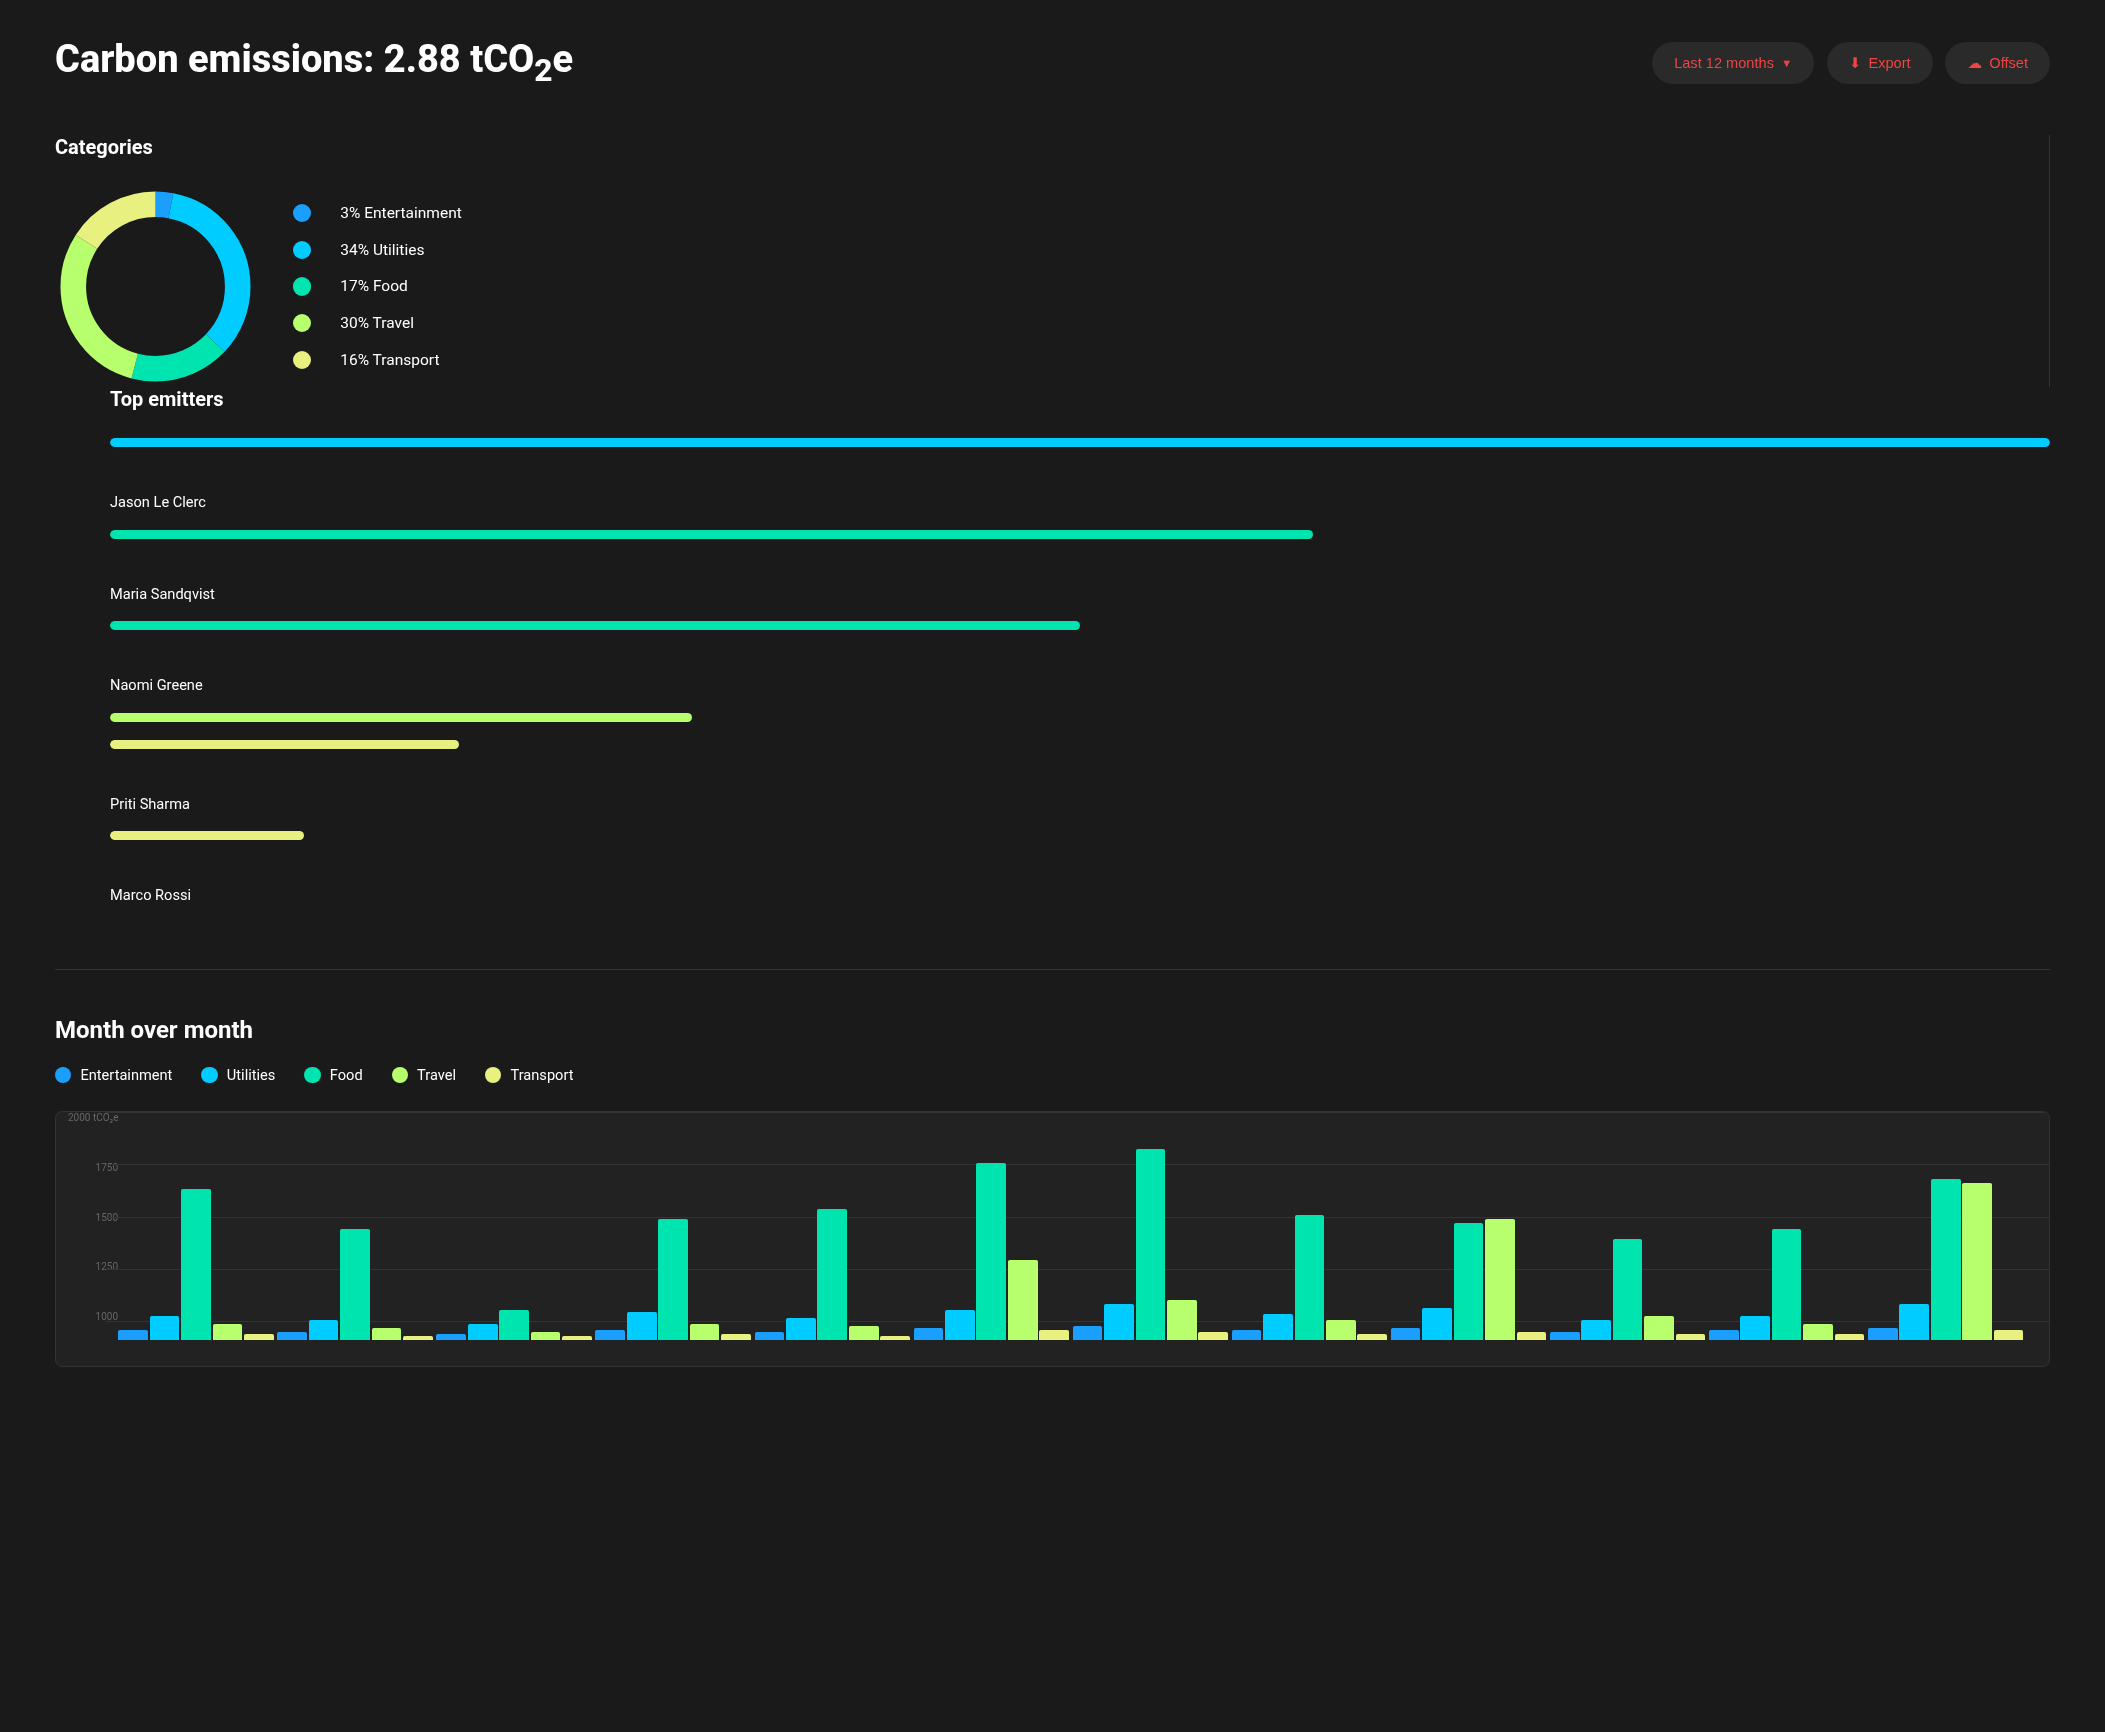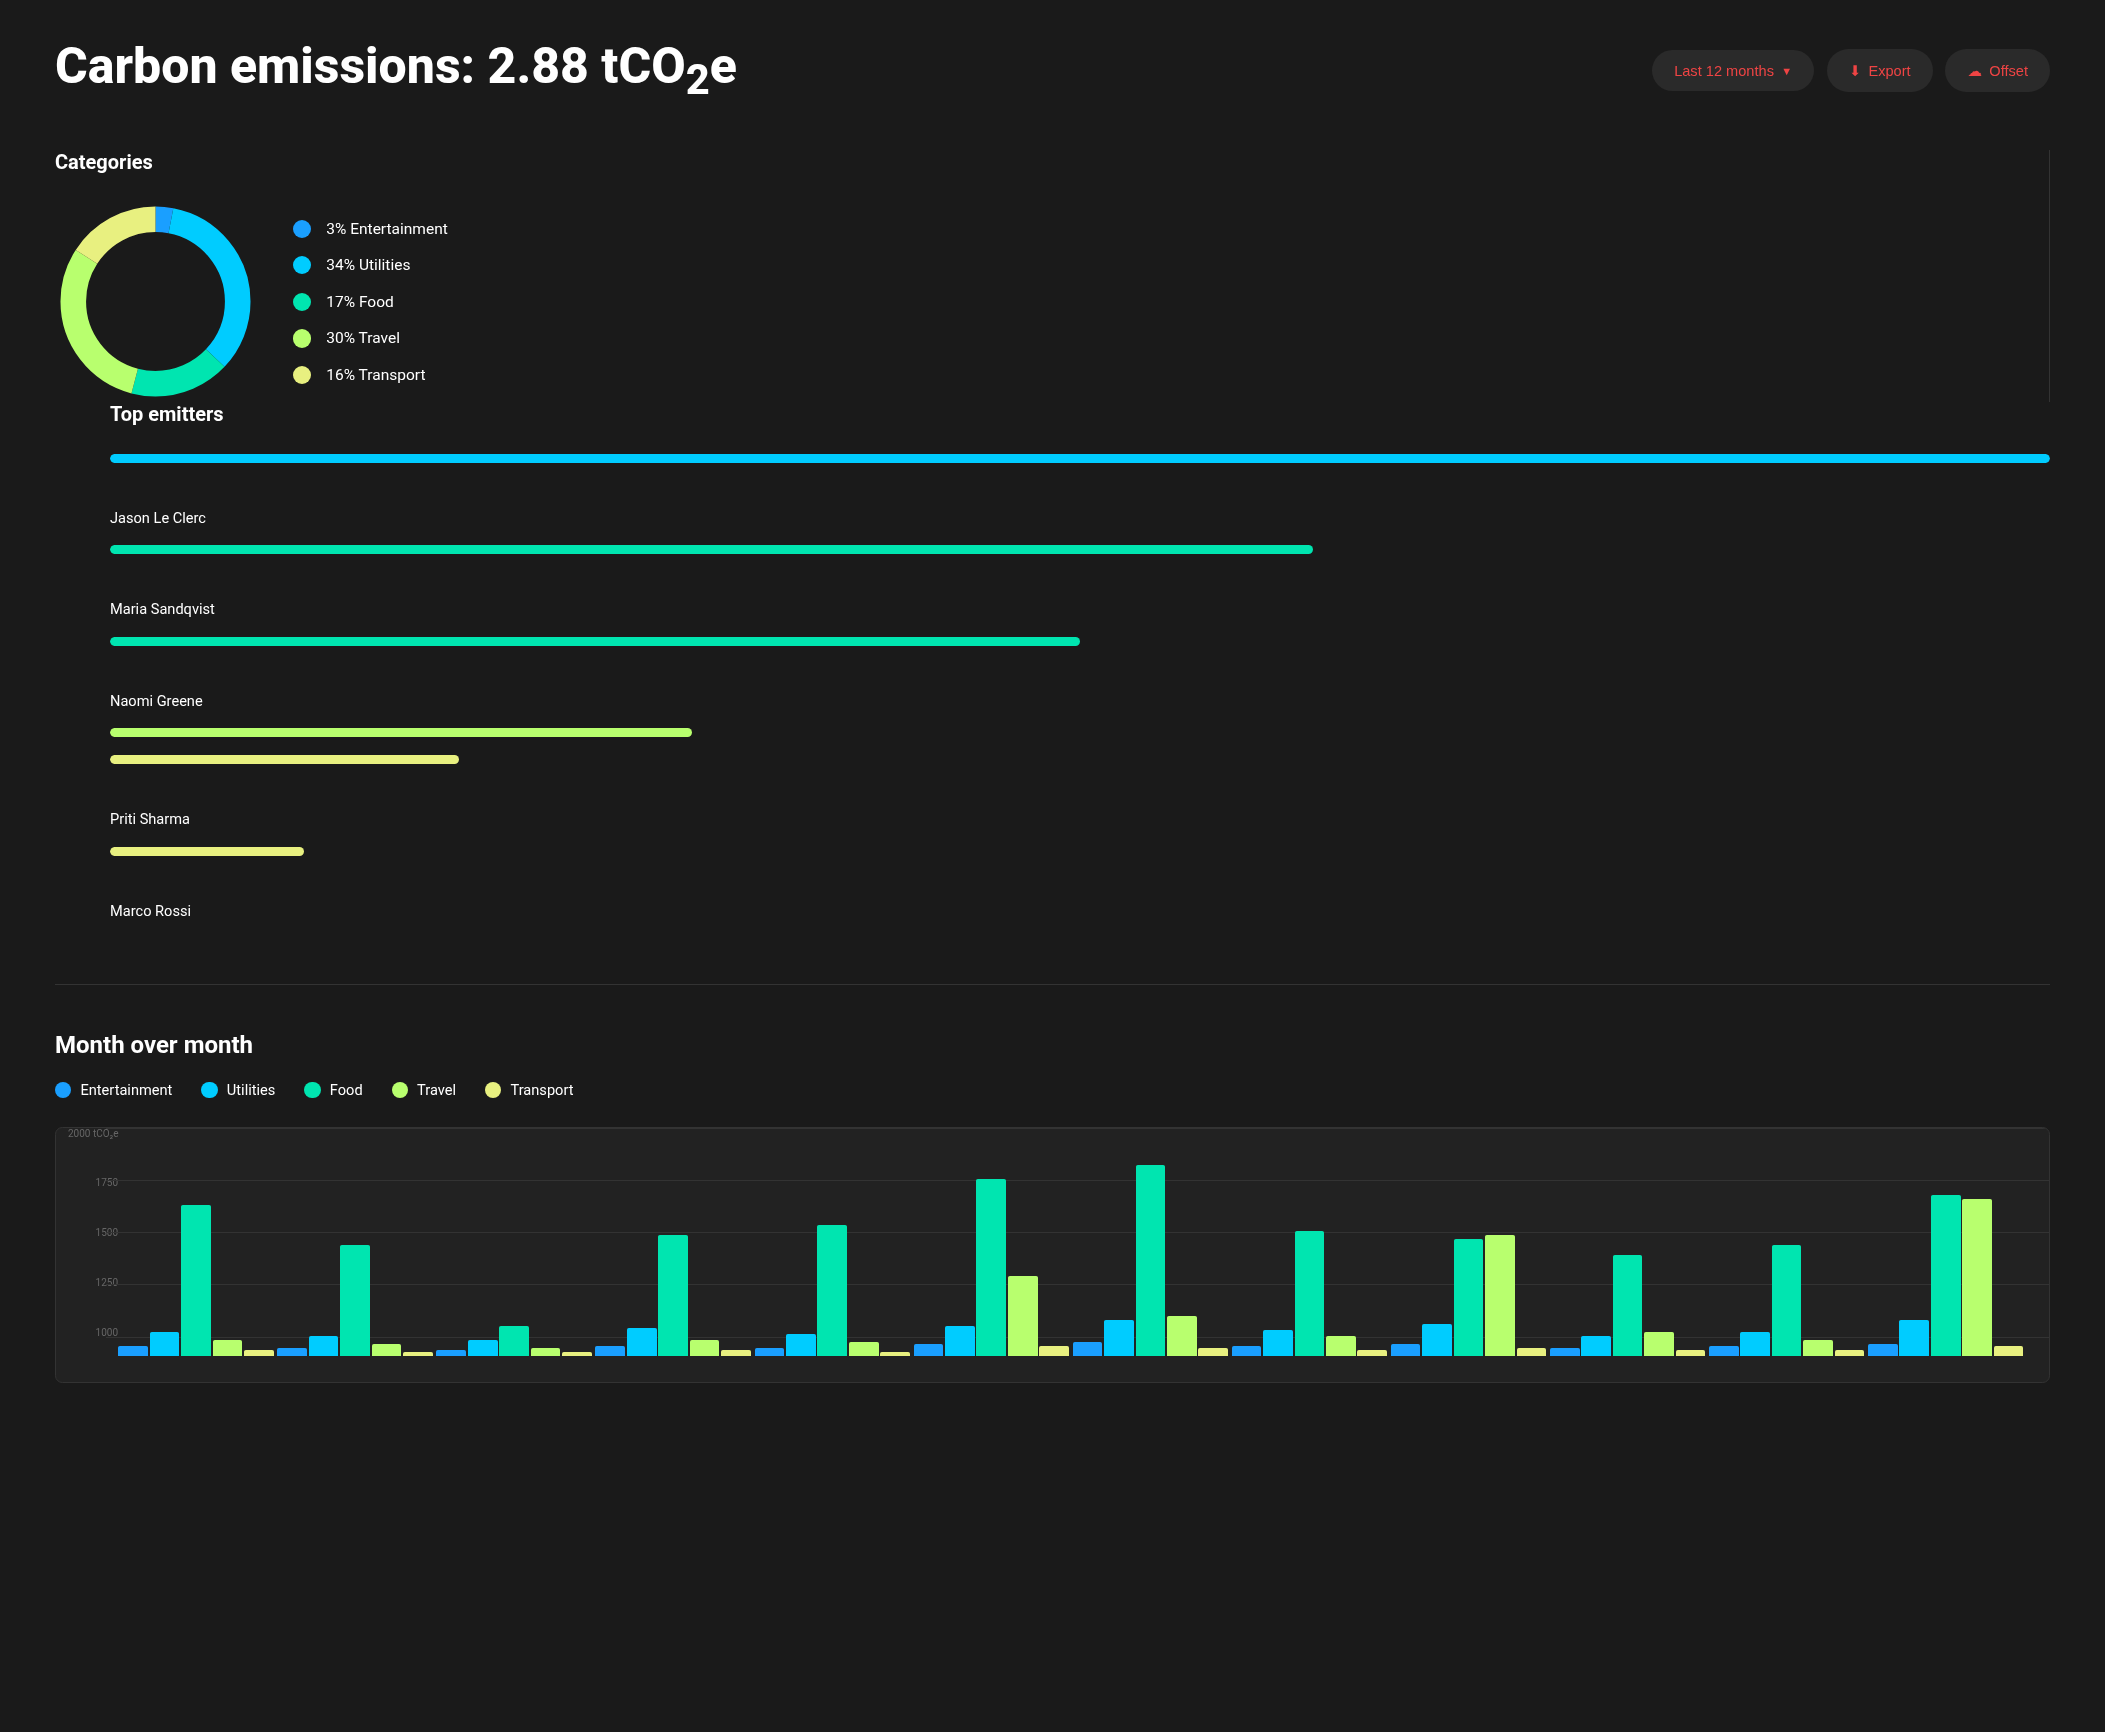--- a/index.html
+++ b/index.html
@@ -12,21 +12,21 @@
     }
 
     
     .header {
       display: flex;
       align-items: center;
       justify-content: space-between;
       margin-bottom: 46px;
     }
     .main-title {
-      font-size: 50px;
+      font-size: 38px;
       font-weight: 800;
       color: #fff;
     }
     .header-controls {
       display: flex;
       gap: 12.8px;
       align-items: center;
     }
     .ctrl-btn {
       background: #2a2a2a;
@@ -83,21 +83,21 @@
       transform: rotate(-90deg);
     }
     .legend {
       display: flex;
       flex-direction: column;
       gap: 18.3px;
     }
     .legend-item {
       display: flex;
       align-items: center;
-      gap: 15px;
+      gap: 29px;
       font-size: 15.5px;
       color: #fff;
     }
     .legend-dot {
       width: 18.3px;
       height: 18.3px;
       border-radius: 50%;
       flex-shrink: 0;
     }
 

